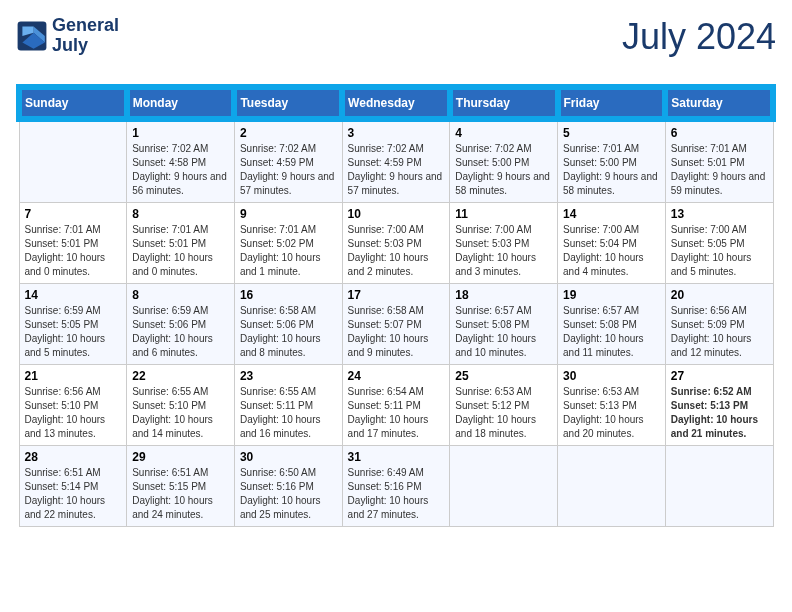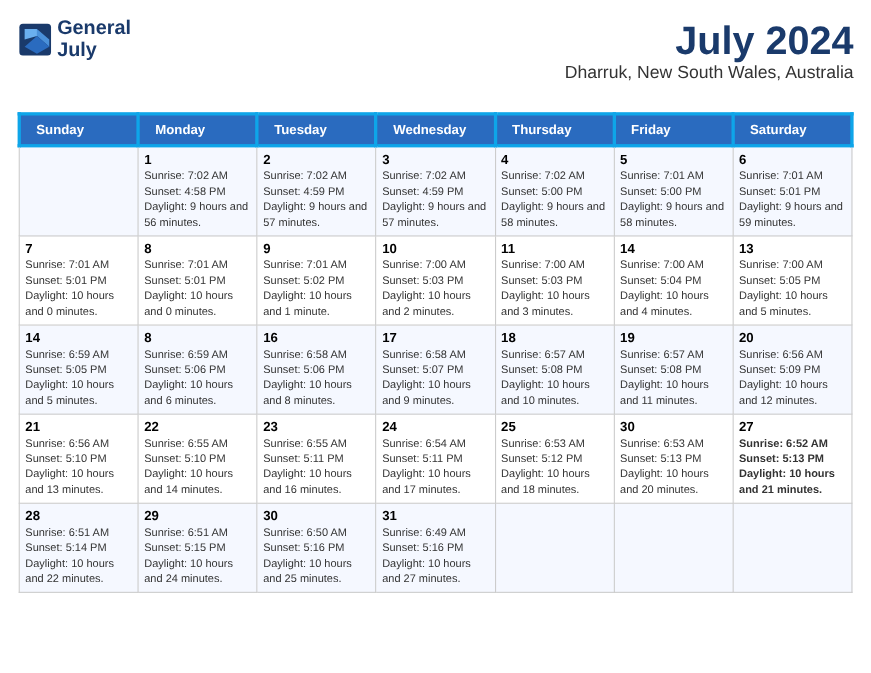--- a/index.html
+++ b/index.html
@@ -29,39 +29,39 @@
     .logo-icon {
       width: 32px;
       height: 32px;
       margin-right: 4px;
     }
     .title-area {
       text-align: right;
     }
     .month-title {
       font-size: 36px;
-      font-weight: bold;
+      font-weight: normal;
       color: #1a3a6b;
     }
     .location-title {
       font-size: 16px;
       color: #333;
     }
     table {
       width: 100%;
       border-collapse: collapse;
       font-size: 11px;
     }
     thead tr th {
       background-color: #2a6bbf;
       color: #fff;
       text-align: left;
-      padding: 6px 14px;
+      padding: 6px 3px;
       font-size: 12px;
-      border: 3px solid #0ea5e9;
+      border: 6px solid #0ea5e9;
     }
     tbody tr td {
       border: 1px solid #ccc;
       vertical-align: top;
       padding: 4px 5px;
       min-height: 80px;
       width: calc(100% / 7);
     }
     tbody tr:nth-child(odd) td {
       background-color: #f5f8ff;
@@ -95,21 +95,20 @@
       <polygon points="22,16 36,28 22,36 8,28" fill="#2a6bbf"></polygon>
       <polygon points="8,8 22,8 22,16 8,20" fill="#6aafef"></polygon>
     </svg>
     <div class="logo-text">
       <div>General</div>
       <div>July</div>
     </div>
   </div>
   <div class="title-area">
     <div class="month-title">July 2024</div>
-    <div class="location-title">Dharruk, New South Wales, Australia</div>
   </div>
 </div>
 
 <table>
   <thead>
     <tr>
     <th>Sunday</th>
         <th>Monday</th>
         <th>Tuesday</th>
         <th>Wednesday</th>

